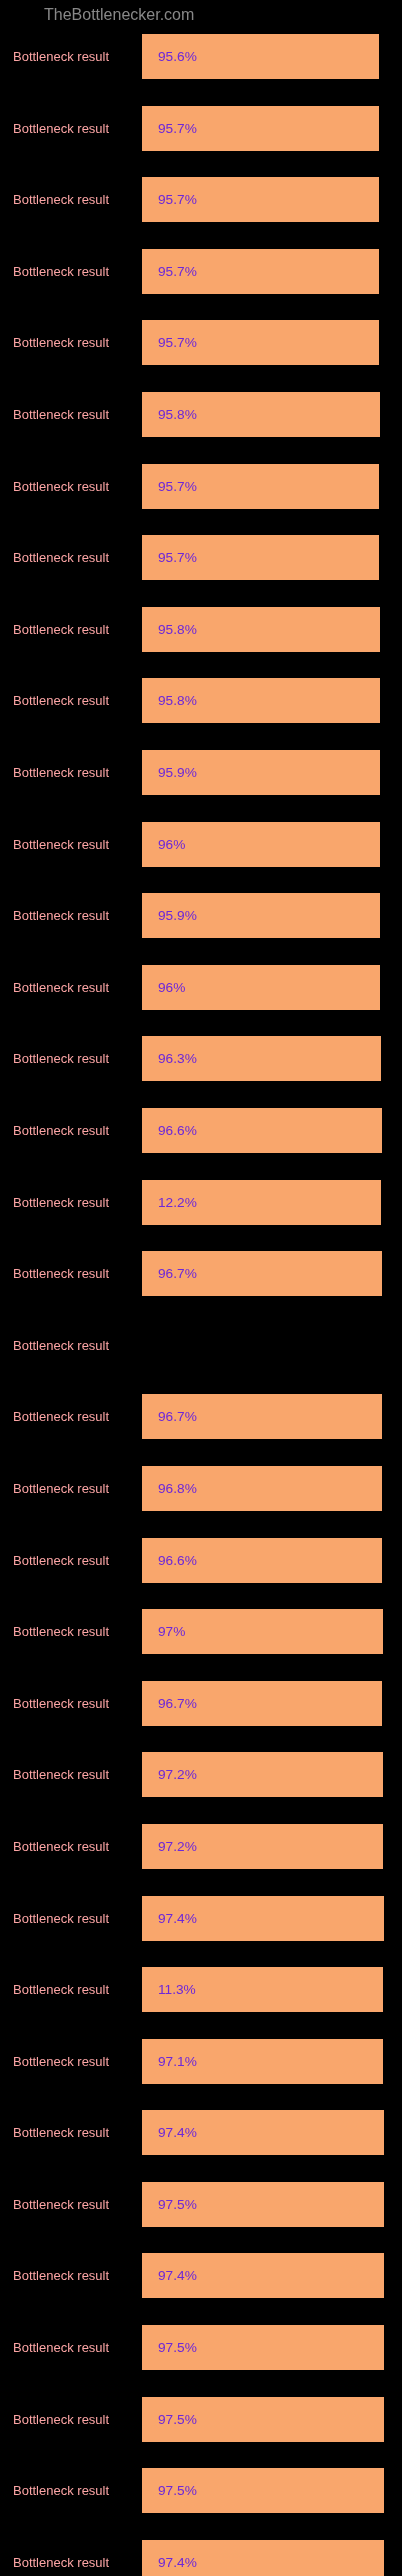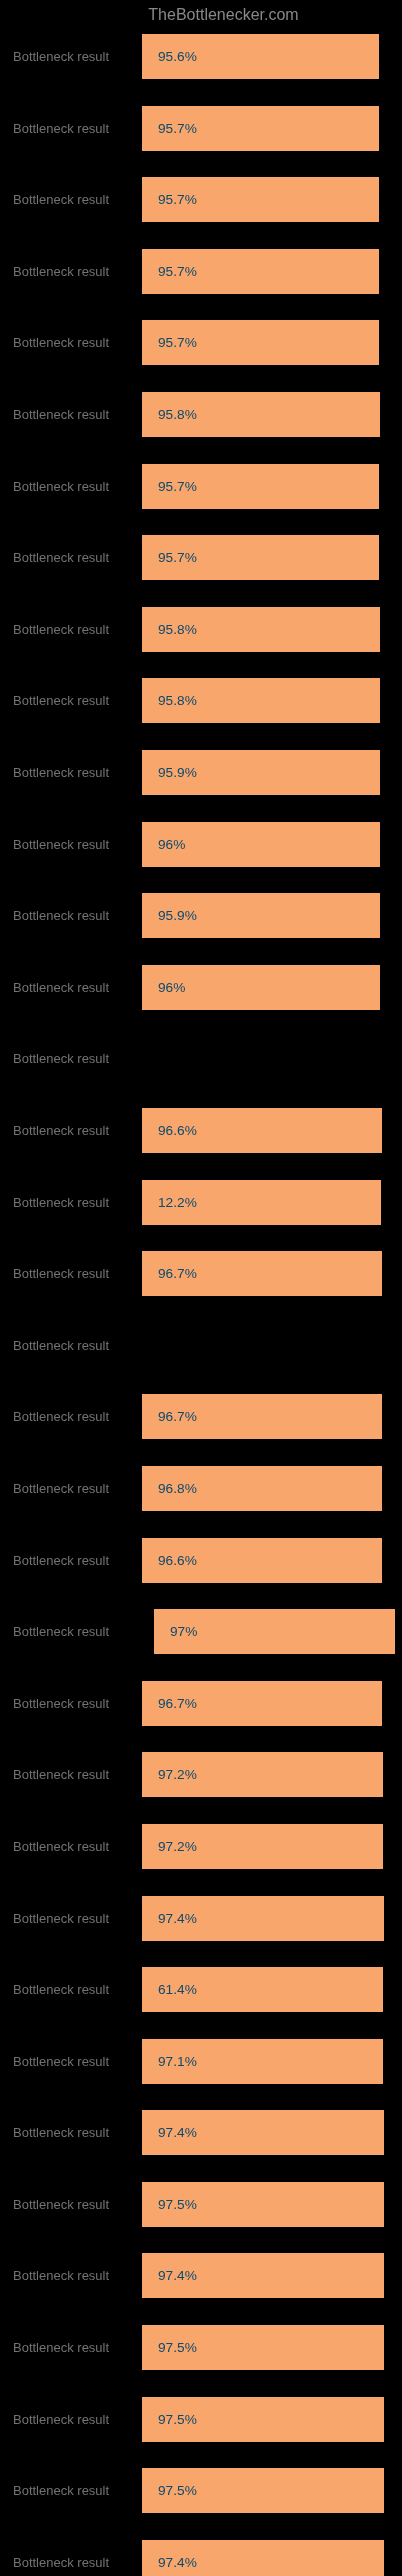--- a/index.html
+++ b/index.html
@@ -10,59 +10,59 @@
     body {
       background-color: #000000;
       width: 403px;
       font-family: Arial, Helvetica, sans-serif;
     }
     .container {
       width: 100%;
       padding: 0;
     }
     .header {
-      text-align: center;
+      text-align: left;
       padding: 6.4px 0 9.7px 0;
       margin-left: 44px;
     }
     .header-text {
       color: #888888;
       font-size: 16px;
       font-weight: normal;
     }
     .row {
       display: flex;
       align-items: center;
       height: 45px;
       margin-bottom: 26.6px;
       padding: 0 13px;
     }
     .row:last-child {
       margin-bottom: 16px;
     }
     .label {
-      color: #737373;
+      color: #fca5a5;
       font-size: 13px;
       width: 129px;
       flex-shrink: 0;
     }
     .bar-container {
       flex-grow: 1;
       height: 45px;
       position: relative;
     }
     .bar {
       height: 100%;
       background-color: #f9a66c;
       display: flex;
       align-items: center;
       padding-left: 16px;
     }
     .bar-value {
-      color: #0c4a6e;
+      color: #6d28d9;
       font-size: 13.7px;
       font-weight: normal;
     }
   </style>
 </head>
 <body>
 
 <div class="container">
   <div class="header">
     <span class="header-text">TheBottlenecker.com</span>
@@ -175,20 +175,25 @@
       <div class="row">
         <div class="label">Bottleneck result</div>
         <div class="bar-container">
           <div class="bar" style="width: 96%;">
             <span class="bar-value">96%</span>
           </div>
         </div>
       </div>
       <div class="row">
         <div class="label">Bottleneck result</div>
+        <div class="bar-container">
+          <div class="bar" style="width: 96.3%;">
+            <span class="bar-value">96.3%</span>
+          </div>
+        </div>
       </div>
       <div class="row">
         <div class="label">Bottleneck result</div>
         <div class="bar-container">
           <div class="bar" style="width: 96.6%;">
             <span class="bar-value">96.6%</span>
           </div>
         </div>
       </div>
       <div class="row">
@@ -230,21 +235,21 @@
         <div class="label">Bottleneck result</div>
         <div class="bar-container">
           <div class="bar" style="width: 96.6%;">
             <span class="bar-value">96.6%</span>
           </div>
         </div>
       </div>
       <div class="row">
         <div class="label">Bottleneck result</div>
         <div class="bar-container">
-          <div class="bar" style="width: 97%; margin-left: 12px;">
+          <div class="bar" style="width: 97%;">
             <span class="bar-value">97%</span>
           </div>
         </div>
       </div>
       <div class="row">
         <div class="label">Bottleneck result</div>
         <div class="bar-container">
           <div class="bar" style="width: 96.7%;">
             <span class="bar-value">96.7%</span>
           </div>
@@ -271,21 +276,21 @@
         <div class="bar-container">
           <div class="bar" style="width: 97.4%;">
             <span class="bar-value">97.4%</span>
           </div>
         </div>
       </div>
       <div class="row">
         <div class="label">Bottleneck result</div>
         <div class="bar-container">
           <div class="bar" style="width: 97.3%;">
-            <span class="bar-value">61.4%</span>
+            <span class="bar-value">11.3%</span>
           </div>
         </div>
       </div>
       <div class="row">
         <div class="label">Bottleneck result</div>
         <div class="bar-container">
           <div class="bar" style="width: 97.1%;">
             <span class="bar-value">97.1%</span>
           </div>
         </div>

